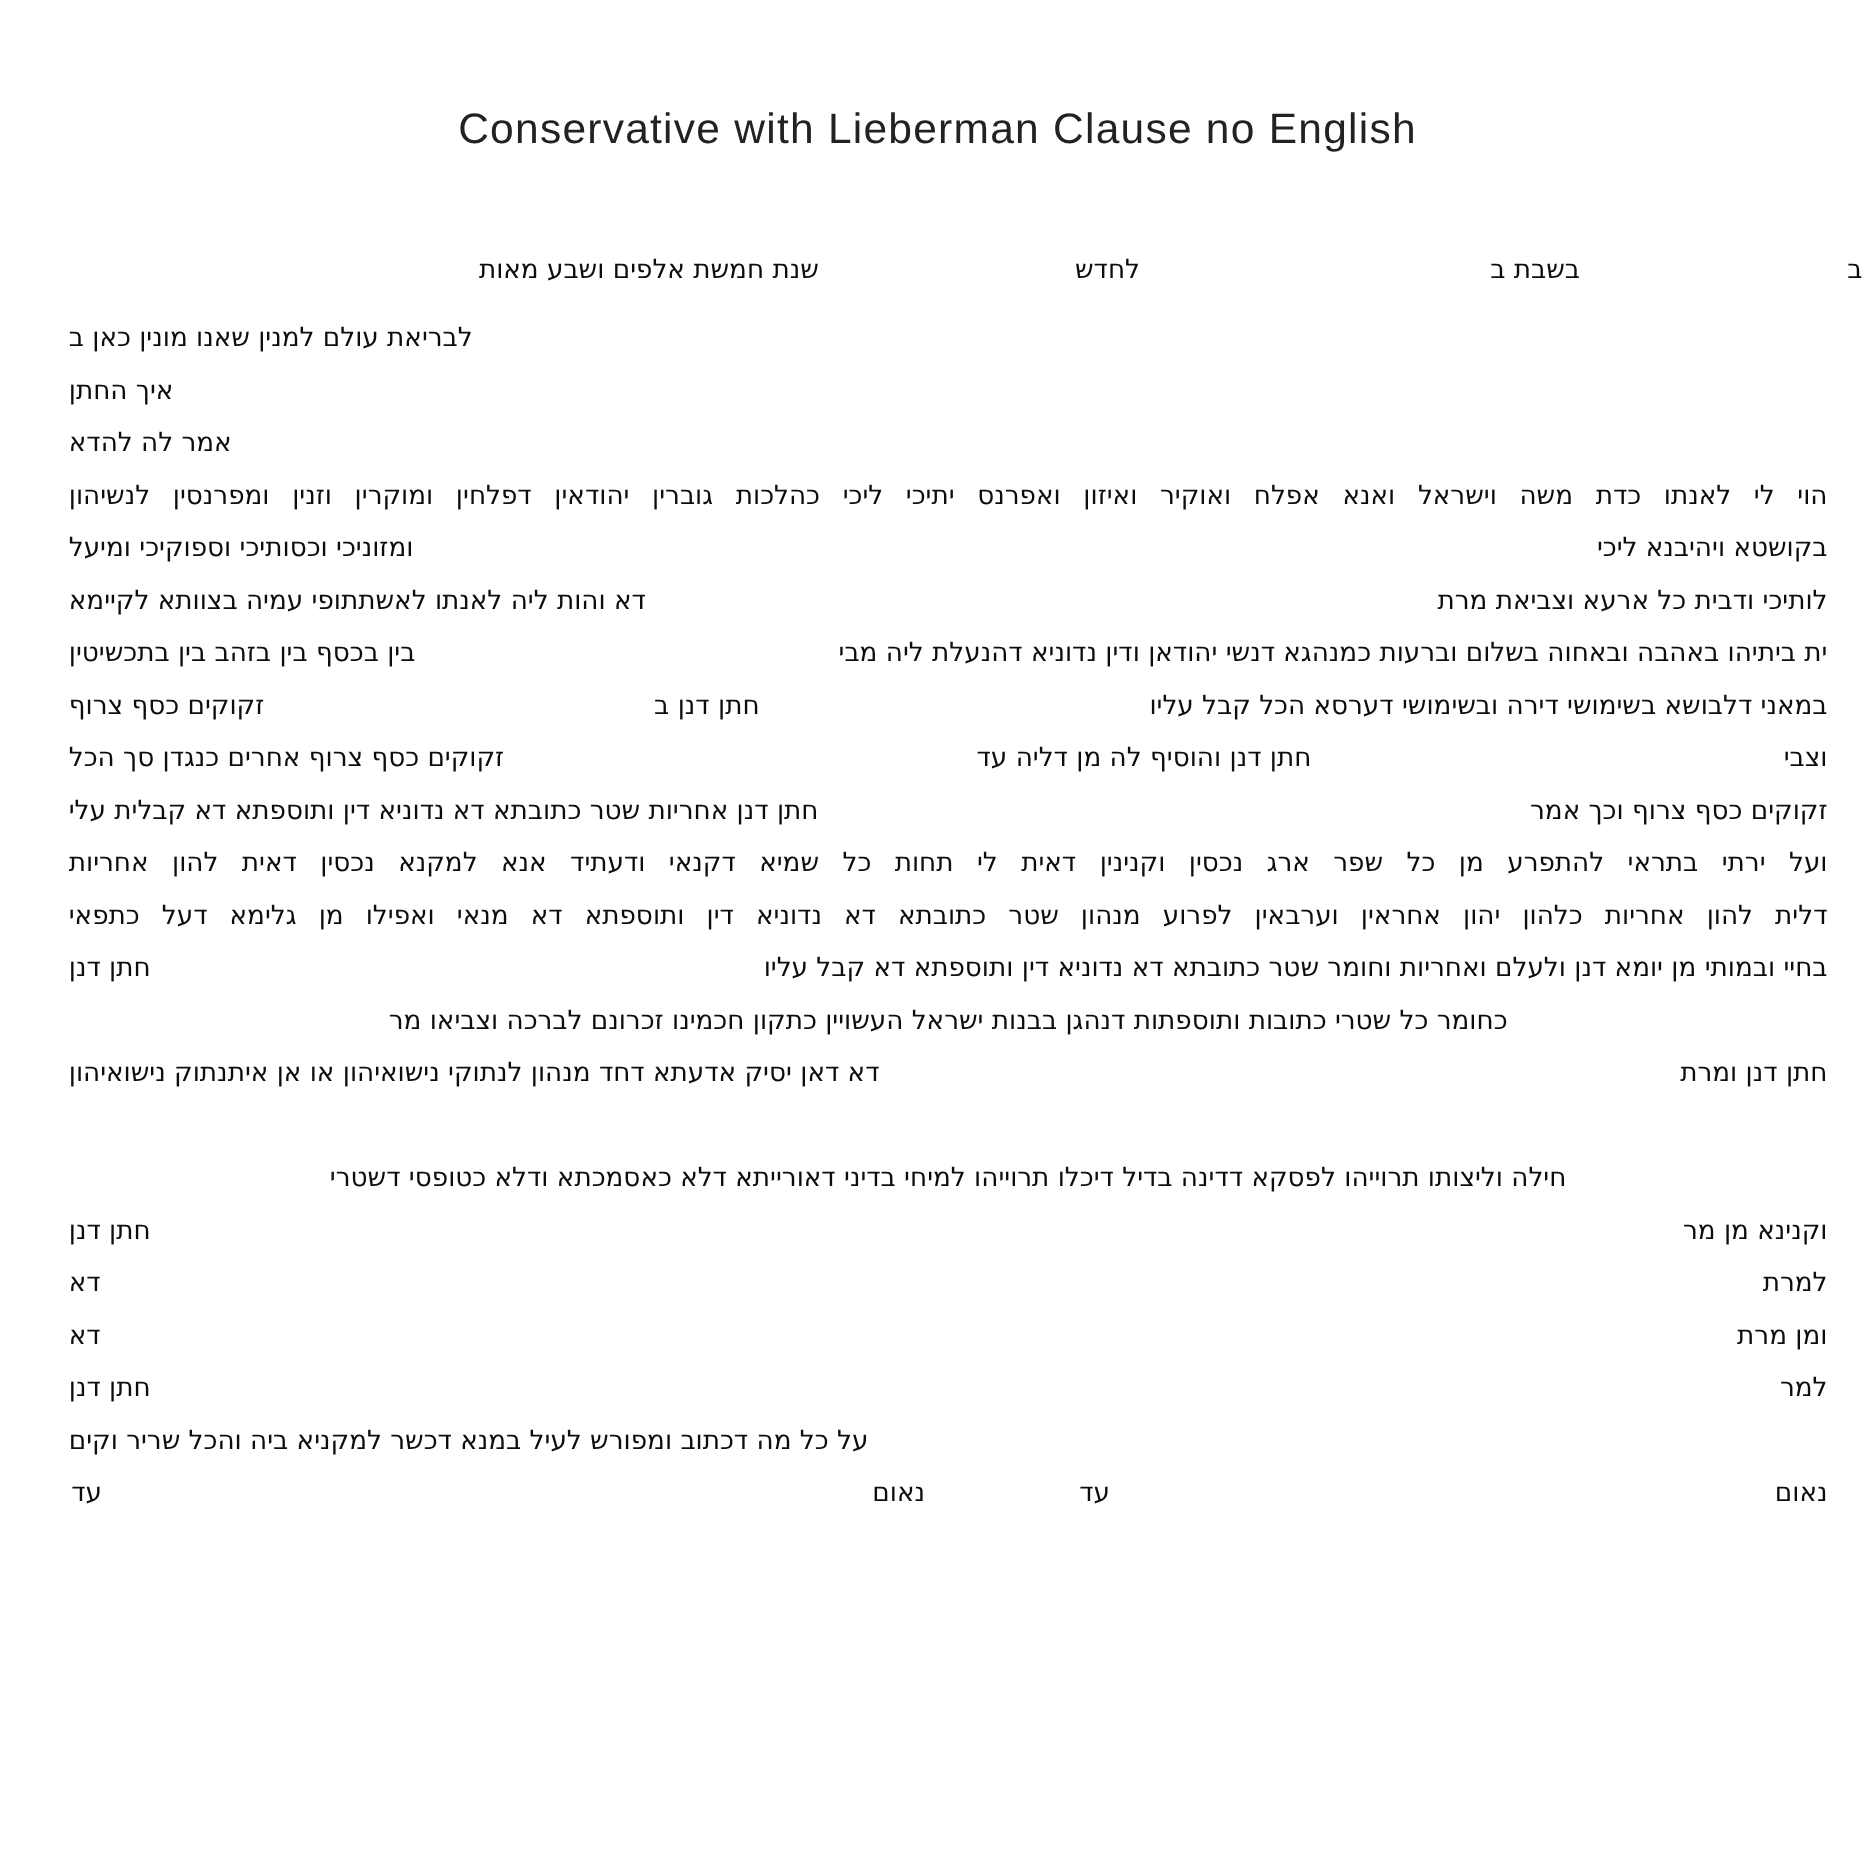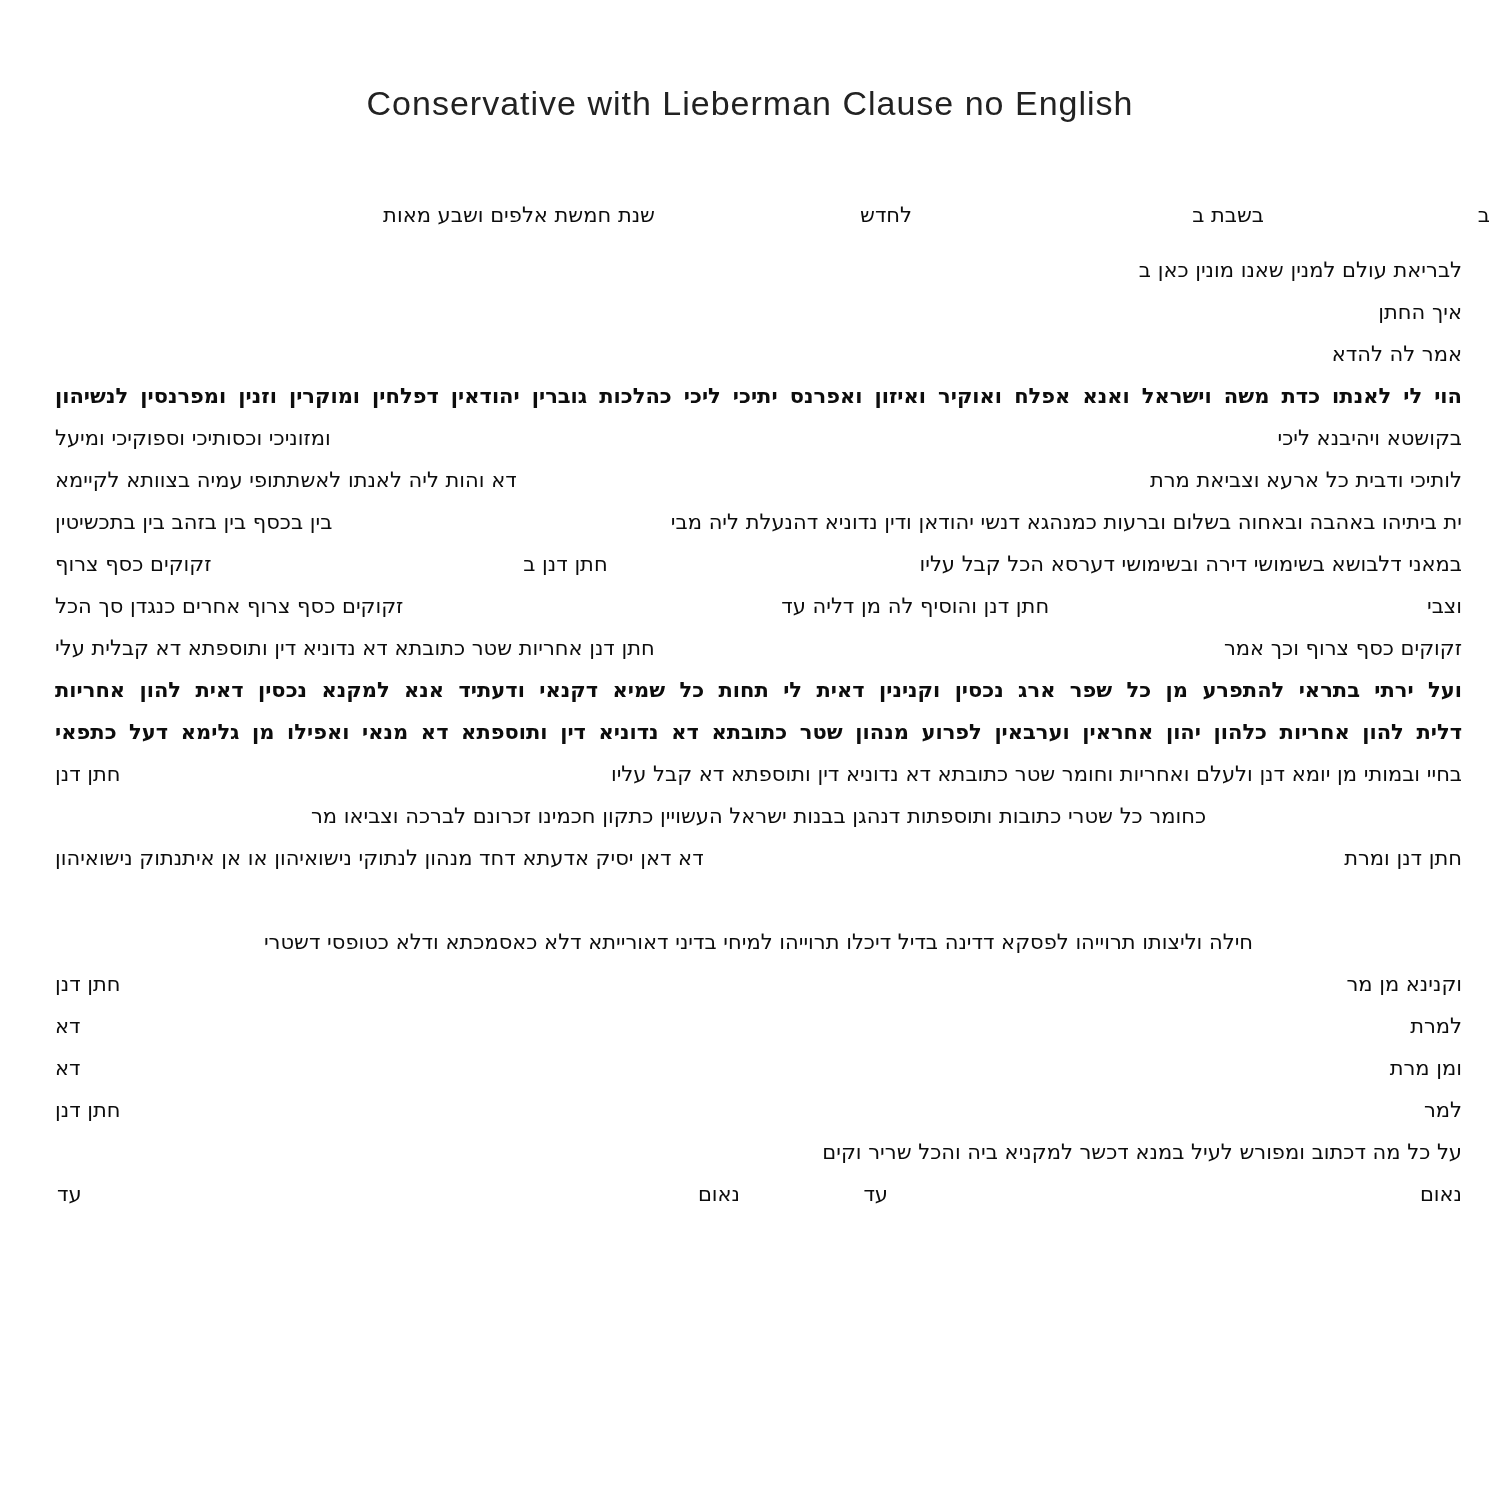--- a/index.html
+++ b/index.html
@@ -40,27 +40,26 @@
     font-size: 21px;
     line-height: 30px;
     white-space: nowrap;
     color: #0d0d0d;
   }
   .ln.flex {
     display: flex;
     justify-content: space-between;
     align-items: baseline;
   }
-  .ln.right  { text-align: right; }
+  .ln.right  { text-align: left; }
   .ln.center { text-align: center; }
   .ln.justify {
     text-align: justify;
     text-align-last: justify;
     white-space: normal;
-    font-weight: bold;
   }
   .ln.abs { padding: 0; }
   .ln.abs span { position: absolute; top: 0; }
 </style>
 </head>
 <body>
 
 <div class="page">
 
   <div class="title">Conservative with Lieberman Clause no English</div>

